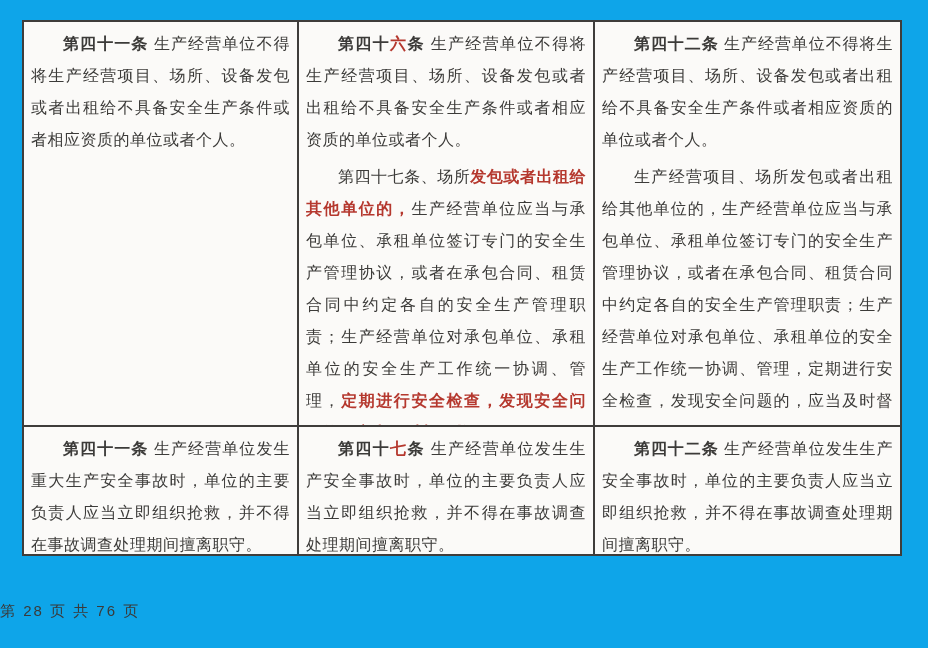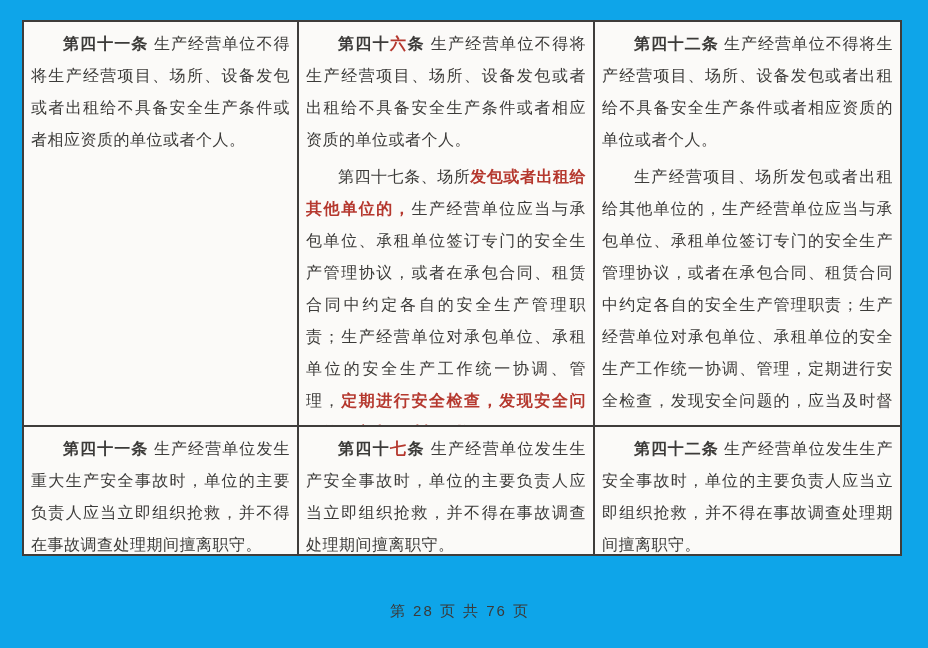--- a/index.html
+++ b/index.html
@@ -39,21 +39,21 @@
     text-indent: 2em;
     text-align: justify;
     letter-spacing: 0.5px;
   }
   .cell p + p { margin-top: 5px; }
   .seg-bold { font-weight: bold; }
   .footer {
     position: absolute;
     left: 0; right: 8px;
     top: 602px;
-    text-align: center;
+    text-align: left;
     font-size: 15px;
     color: #3a3a3a;
     letter-spacing: 2px;
   }
 </style>
 </head>
 <body>
 
 <div class="page">
   <div class="cmp-table">

